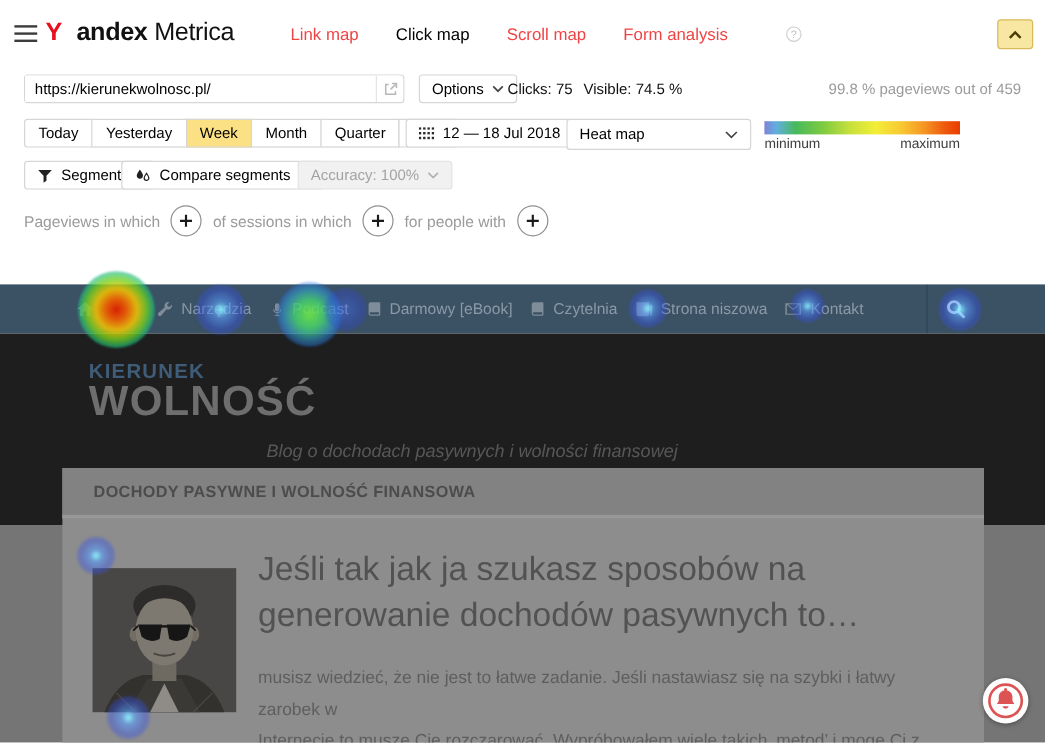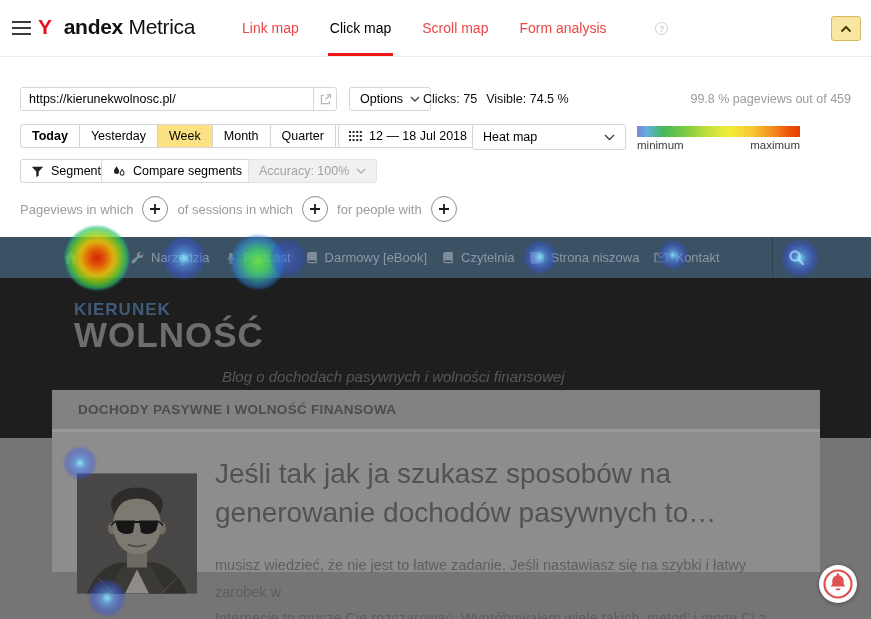--- a/index.html
+++ b/index.html
@@ -17,33 +17,33 @@
   .brand .b-light { color:#111; font-weight:normal; }
   .tabs { position:absolute; left:242px; top:0; height:56px; display:flex; gap:31px; }
   .tab { position:relative; display:flex; align-items:center; height:100%; font-size:14px; color:#ef4444; cursor:pointer; }
   .tab.active { color:#000; }
   .tab.active::after { content:""; position:absolute; left:-2px; right:-2px; bottom:0; height:3px; background:#f21616; }
   .help-icon { position:absolute; left:655px; top:22px; width:13px; height:13px; border:1px solid #cfcfcf; border-radius:50%; color:#bdbdbd; font-size:9px; display:flex; align-items:center; justify-content:center; }
   .site-mode { position:absolute; left:681px; top:16px; width:137px; height:25px; background:#fff; border:1px solid #d8d8d8; border-radius:3px; font-size:13px; color:#000; font-family:inherit; cursor:pointer; }
   .collapse-btn { position:absolute; left:831px; top:16px; width:30px; height:25px; background:#f7e7a3; border:1px solid #d9b95a; border-radius:3px; display:flex; align-items:center; justify-content:center; cursor:pointer; }
 
   
-  .toolbar { position:absolute; left:0; top:69px; width:871px; height:179px; background:#fff; }
+  .toolbar { position:absolute; left:0; top:44px; width:871px; height:179px; background:#fff; }
   .url-group { position:absolute; left:20px; top:18px; width:317px; height:24px; border:1px solid #d6d6d6; border-radius:3px; display:flex; background:#fff; }
   .url-input { flex:1; border:0; outline:none; padding:0 8px; font-size:12.5px; color:#000; font-family:inherit; }
   .share-btn { width:23px; border-left:1px solid #d6d6d6; display:flex; align-items:center; justify-content:center; cursor:pointer; background:#fff; border-radius:0 3px 3px 0; }
   .ctl { display:inline-flex; align-items:center; gap:7px; height:24px; padding:0 10px; background:#fff; border:1px solid #d6d6d6; border-radius:3px; font-size:12.5px; color:#000; cursor:pointer; }
   .options-btn { position:absolute; left:349px; top:18px; }
   .stats { position:absolute; left:423px; top:23px; font-size:12.5px; color:#111; }
   .stats span { margin-right:9px; }
   .pv-summary { position:absolute; right:20px; top:23px; font-size:12.5px; color:#9b9b9b;margin-left:24px; }
 
   .periods { position:absolute; left:20px; top:55px; display:flex; }
   .pbtn { height:24px; padding:0 11px; background:#fff; border:1px solid #d6d6d6; margin-left:-1px; font-size:12.5px; color:#000; font-family:inherit; cursor:pointer; }
-  .pbtn:first-child { border-radius:3px 0 0 3px; margin-left:0;font-weight:bold; }
+  .pbtn:first-child { border-radius:3px 0 0 3px; margin-left:0; }
   .pbtn:last-child { border-radius:0 3px 3px 0; }
   .pbtn.selected { background:#fbe184; position:relative; z-index:1; }
   .calendar-btn { position:absolute; left:338px; top:55px; }
   .map-select { position:absolute; left:472px; top:55px; width:154px; height:26px; justify-content:space-between; }
   .legend { position:absolute; left:637px; top:57px; width:163px; }
   .legend-bar { height:11px; width:163px; background:linear-gradient(90deg,#8083d6 0%,#62aee0 6%,#47b95c 16%,#7ecb40 30%,#c8e03c 44%,#f3ee38 57%,#f8c832 70%,#f59422 82%,#ee5a0d 92%,#e83c00 100%); }
   .legend-labels { display:flex; justify-content:space-between; font-size:11.5px; color:#3c3c3c; margin-top:2px; }
 
   .segment-btn { position:absolute; left:20px; top:90px; }
   .compare-btn { position:absolute; left:101px; top:90px; }
@@ -62,21 +62,21 @@
   .nav-divider { position:absolute; left:772px; top:0; width:1px; height:41px; background:rgba(0,0,0,0.18); }
   .site-search { position:absolute; left:788px; top:12px; color:#e6edf3; cursor:pointer; }
 
   .site-header { position:absolute; left:0; top:41px; width:871px; height:160px; background:#1e1e1e; }
   .site-logo { position:absolute; left:74px; top:22px; cursor:pointer; }
   .logo-l1 { font-size:17px; font-weight:bold; letter-spacing:1px; color:#3f5c78; }
   .logo-l2 { font-size:35px; font-weight:bold; letter-spacing:1px; color:#6e6e6e; margin-top:-5px; }
   .tagline { position:absolute; left:222px; top:90px; font-style:italic; font-size:15px; color:#575757; }
 
   .page-bg { position:absolute; left:0; top:201px; width:871px; height:181px; background:#757575; }
-  .content { position:absolute; left:52px; top:153px; width:768px; height:182px; background:#8d8d8d; }
+  .content { position:absolute; left:52px; top:153px; width:768px; height:229px; background:#8d8d8d; }
   .cat-bar { height:42px; background:#828282; border-bottom:3px solid #989898; display:flex; align-items:center; padding-left:26px; font-size:13.5px; font-weight:bold; letter-spacing:0.3px; color:#4c4c4c; }
   .article { position:relative; height:184px; }
   .avatar { position:absolute; left:25px; top:41px; width:120px; height:121px; }
   .article-title { position:absolute; left:163px; top:22px; width:592px; font-size:28px; line-height:39px; font-weight:normal; color:#525252; cursor:pointer; }
   .article-body { position:absolute; left:163px; top:120px; width:570px; font-size:14.5px; line-height:26.5px; color:#5e5e5e; }
 
   .bell-btn { position:absolute; left:819px; top:328px; width:38px; height:38px; border-radius:50%; background:#fdfdfd; box-shadow:0 1px 4px rgba(0,0,0,0.35); display:flex; align-items:center; justify-content:center; cursor:pointer; }
 
   
   .heat { position:absolute; border-radius:50%; pointer-events:none; filter:blur(1px); }

